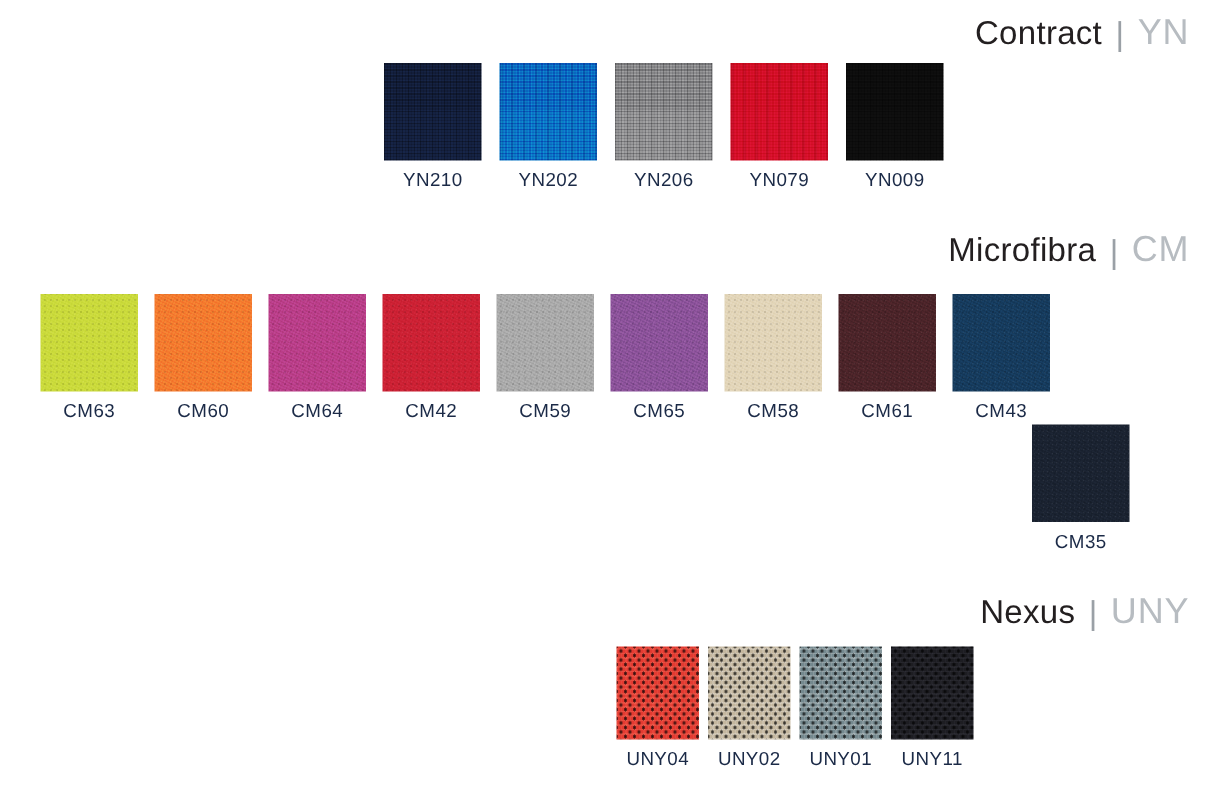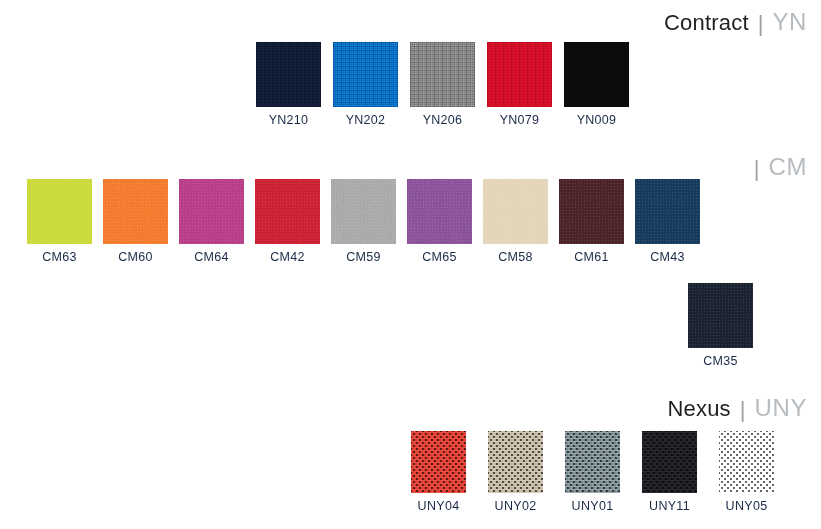--- a/index.html
+++ b/index.html
@@ -13,21 +13,21 @@
     font-family: "Liberation Sans", sans-serif;
     overflow: hidden;
     position: relative;
   }
 
   .page { position: relative; width: 821px; height: 529px; }
 
   
   .section-header {
     position: absolute;
-    right: 14px;
+    right: 28px;
     display: flex;
     align-items: baseline;
     gap: 9px;
     white-space: nowrap;
   }
   .section-name {
     font-size: 22px;
     color: #231f20;
     font-weight: 400;
     letter-spacing: 0.2px;
@@ -197,25 +197,26 @@
     </div>
 
 
     <div class="swatch-cell">
       <div class="swatch tex-contract" style="width:65px;height:65px;background-color:#0d0d0d;"></div>
       <div class="swatch-label">YN009</div>
     </div>
   </div>
 
   <div class="section-header" style="top:153px;">
+    <span class="section-name">Microfibra</span>
     <span class="section-sep">|</span>
     <span class="section-code">CM</span>
   </div>
 
-  <div class="row" style="top:179px; left:27px; gap:11px;">
+  <div class="row" style="top:196px; left:27px; gap:11px;">
 
     <div class="swatch-cell">
       <div class="swatch tex-micro" style="width:65px;height:65px;background-color:#cada3a;"></div>
       <div class="swatch-label">CM63</div>
     </div>
 
     <div class="swatch-cell">
       <div class="swatch tex-micro" style="width:65px;height:65px;background-color:#f4792d;"></div>
       <div class="swatch-label">CM60</div>
     </div>
@@ -263,21 +264,21 @@
       <div class="swatch-label">CM35</div>
     </div>
   </div>
 
   <div class="section-header" style="top:394px;">
     <span class="section-name">Nexus</span>
     <span class="section-sep">|</span>
     <span class="section-code">UNY</span>
   </div>
 
-  <div class="row" style="top:431px; left:411px; gap:22px;justify-content:flex-end;">
+  <div class="row" style="top:431px; left:411px; gap:6px;justify-content:flex-end;">
 
     <div class="swatch-cell">
       <div class="swatch tex-nexus" style="width:55px;height:62px;background-color:#e8483c;"></div>
       <div class="swatch-label">UNY04</div>
     </div>
 
     <div class="swatch-cell">
       <div class="swatch tex-nexus" style="width:55px;height:62px;background-color:#cdc2ae;"></div>
       <div class="swatch-label">UNY02</div>
     </div>
@@ -285,19 +286,15 @@
     <div class="swatch-cell">
       <div class="swatch tex-nexus" style="width:55px;height:62px;background-color:#8a9ba0;"></div>
       <div class="swatch-label">UNY01</div>
     </div>
 
     <div class="swatch-cell">
       <div class="swatch tex-nexus" style="width:55px;height:62px;background-color:#24242a;"></div>
       <div class="swatch-label">UNY11</div>
     </div>
 
-    <div class="swatch-cell">
-      <div class="swatch tex-nexus" style="width:55px;height:62px;background-color:#9fc council;"></div>
-      <div class="swatch-label">UNY05</div>
-    </div>
   </div>
 
 </div>
 
 </body></html>

